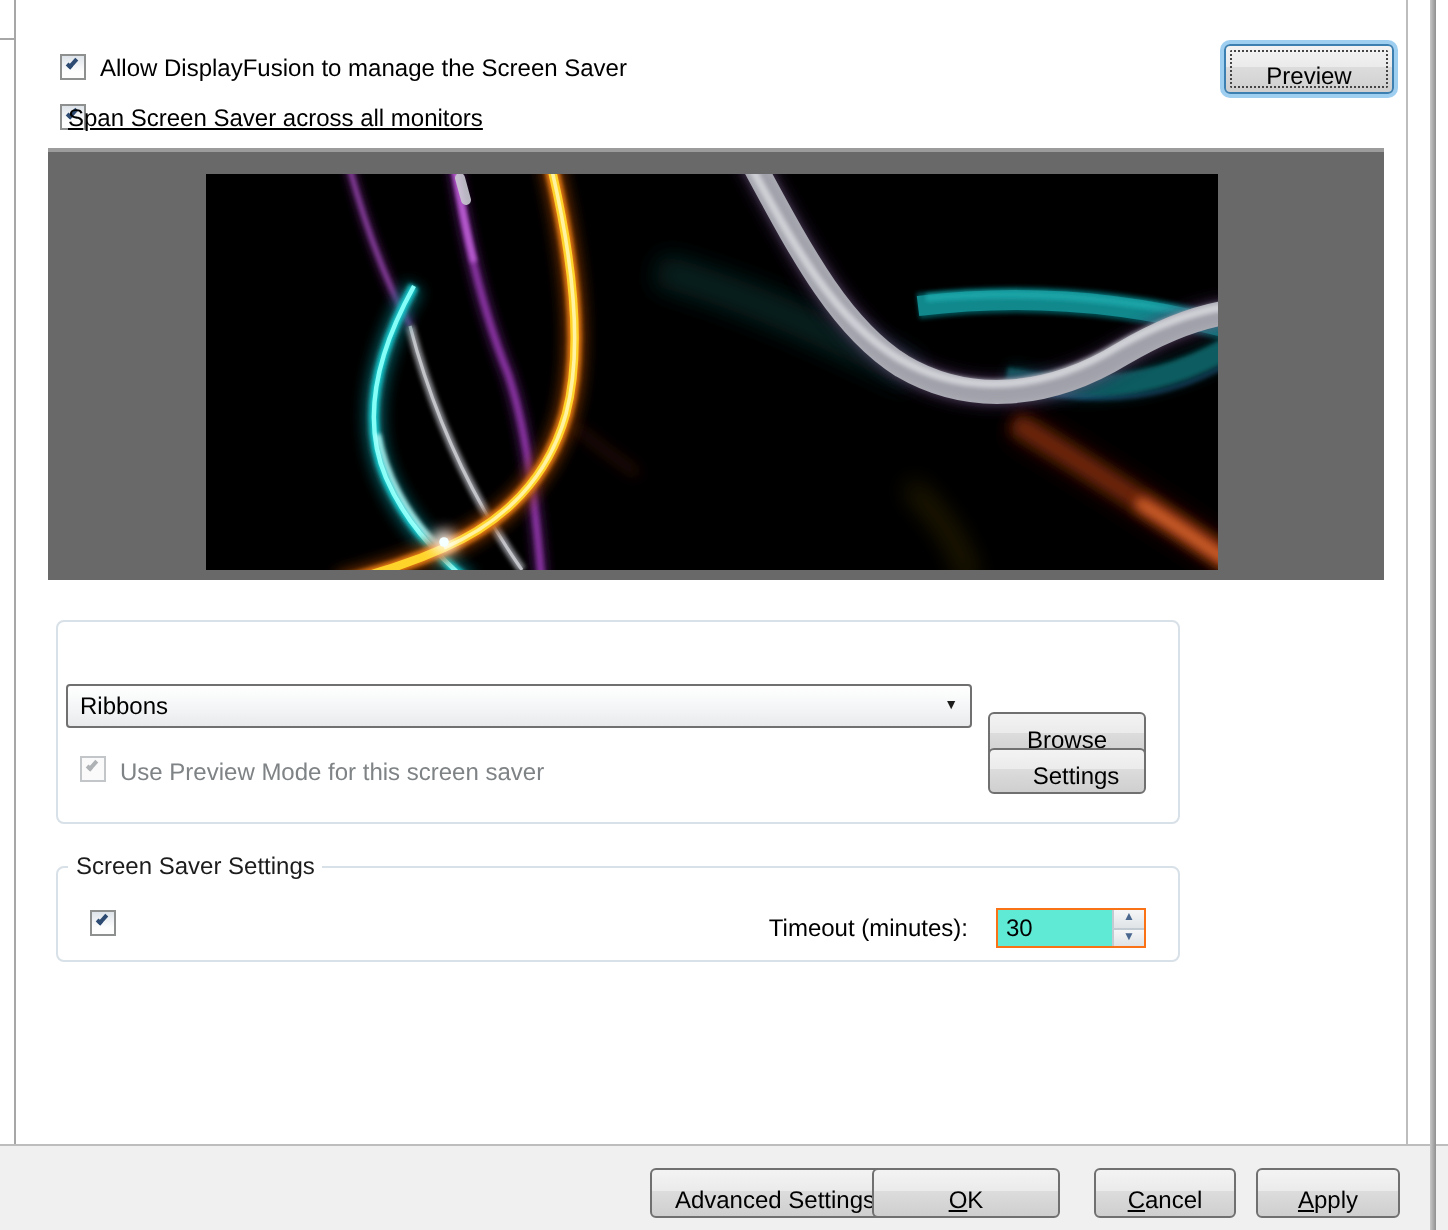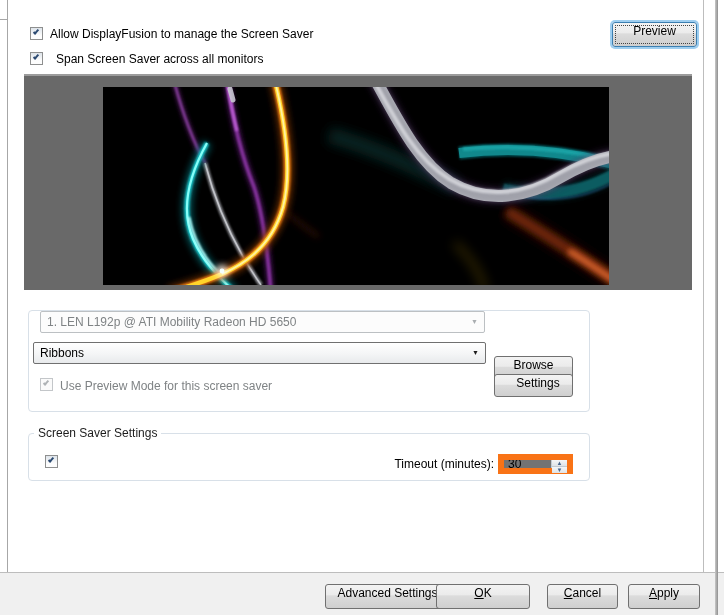--- a/index.html
+++ b/index.html
@@ -14,21 +14,21 @@
   .line { position:absolute; background:#a7a7a7; }
 
   
   .footer {
     position:absolute; left:0; top:572px; width:724px; height:43px;
     background:#f0f0f0; border-top:1px solid #bdbdbd;
   }
 
   
   .win-btn {
-    position:absolute; display:flex; align-items:flex-start; justify-content:center;
+    position:absolute; display:flex; align-items:flex-end; justify-content:center;
     font-family:"Liberation Sans", sans-serif; font-size:12px; color:#000;
     background:linear-gradient(#f3f3f3, #ebebeb 45%, #dcdcdc 46%, #cfcfcf);
     border:1px solid #707070; border-radius:3px; cursor:default;
   }
   .win-btn.focused { border-color:#3c7fb1; box-shadow:0 0 0 2px #9ecef0; }
   .focus-dots { position:absolute; left:2px; right:2px; top:2px; bottom:2px; border:1px dotted #444; border-radius:1px; }
   .mn { text-decoration:underline; }
 
   
   .checkbox {
@@ -53,21 +53,21 @@
   }
   .combo .arrow { position:absolute; right:6px; top:50%; transform:translateY(-52%); font-size:7px; color:#1d1d1d; }
   .combo.disabled { border-color:#bcc0c3; background:#fcfcfc; color:#7f8385; }
   .combo.disabled .arrow { color:#a9adb0; }
 
   
   .groupbox { position:absolute; border:1px solid #d8e0e8; border-radius:4px; }
   .groupbox-label { position:absolute; background:#ffffff; padding:0 4px; white-space:nowrap; color:#1c1c1c; }
 
   
-  .spinner { position:absolute; border:6px solid #f97316; background:#737373; display:flex; }
+  .spinner { position:absolute; border:1px solid #f97316; background:#5eead4; display:flex; }
   .spinner input {
     border:none; outline:none; padding:0 0 0 4px; margin:0; width:54px;
     font-family:"Liberation Sans", sans-serif; font-size:12px; color:#000; background:transparent;
   }
   .spin-btns { position:absolute; right:0; top:0; bottom:0; width:16px; border-left:1px solid #c3cbd2; display:flex; flex-direction:column; }
   .spin-btn {
     flex:1; display:flex; align-items:center; justify-content:center;
     background:linear-gradient(#f5f6f7, #dfe3e6); font-size:6px; color:#49678f;
   }
   .spin-btn + .spin-btn { border-top:1px solid #c3cbd2; }
@@ -85,21 +85,21 @@
 <div class="stage">
 
   <span class="checkbox" style="left:30px; top:27px;">
     <span class="check"></span>
   </span>
   <span class="cb-label" style="left:50px; top:27px;">Allow DisplayFusion to manage the Screen Saver</span>
 
   <span class="checkbox" style="left:30px; top:52px;">
     <span class="check"></span>
   </span>
-  <span class="cb-label" style="left:56px; top:52px;">Span Screen Saver across all monitors</span>
+  <span class="cb-label" style="left:34px; top:52px;text-decoration:underline;">Span Screen Saver across all monitors</span>
 
   <button class="win-btn focused" style="left:612px; top:22px; width:85px; height:25px;">
     <span class="focus-dots"></span>
     <span>Preview</span>
   </button>
 
   <div class="preview-panel">
     <div class="preview-screen">
       <svg width="506" height="198" viewBox="0 0 506 198">
         <defs>
@@ -163,24 +163,20 @@
         <path d="M172,-6 C183,40 189,86 180,120 C171,152 149,174 119,187" stroke="#fff3a8" stroke-width="1.8" fill="none" opacity="0.95"></path>
 
         <circle cx="119" cy="184" r="6" fill="#ffffff" filter="url(#f3)" opacity="0.9"></circle>
         <circle cx="119" cy="184" r="2.4" fill="#f4ffff"></circle>
       </svg>
     </div>
   </div>
 
   <div class="groupbox" style="left:28px; top:310px; width:562px; height:102px;"></div>
 
-  <div class="combo disabled" style="left:40px; top:311px; width:445px; height:22px;">
-    <span>1. LEN L192p @ ATI Mobility Radeon HD 5650</span>
-    <span class="arrow">▼</span>
-  </div>
 
   <div class="combo" style="left:33px; top:342px; width:453px; height:22px;">
     <span>Ribbons</span>
     <span class="arrow">▼</span>
   </div>
 
   <button class="win-btn" style="left:494px; top:341px; width:79px; height:23px;margin-top:15px;">
     <span>Browse</span>
   </button>
 
@@ -193,21 +189,21 @@
   </span>
   <span class="cb-label disabled" style="left:60px; top:379px;">Use Preview Mode for this screen saver</span>
 
   <div class="groupbox" style="left:28px; top:433px; width:562px; height:48px;"></div>
   <span class="groupbox-label" style="left:34px; top:426px;">Screen Saver Settings</span>
 
   <span class="checkbox" style="left:45px; top:455px;">
     <span class="check"></span>
   </span>
 
-  <span class="cb-label" style="left:394px; top:457px; width:100px; text-align:right;">Timeout (minutes):</span>
+  <span class="cb-label" style="left:384px; top:457px; width:100px; text-align:right;">Timeout (minutes):</span>
 
   <div class="spinner" style="left:498px; top:454px; width:75px; height:20px;">
     <input type="text" value="30" style="">
     <span class="spin-btns">
       <span class="spin-btn">▲</span>
       <span class="spin-btn">▼</span>
     </span>
   </div>
 
   <div class="footer"></div>

